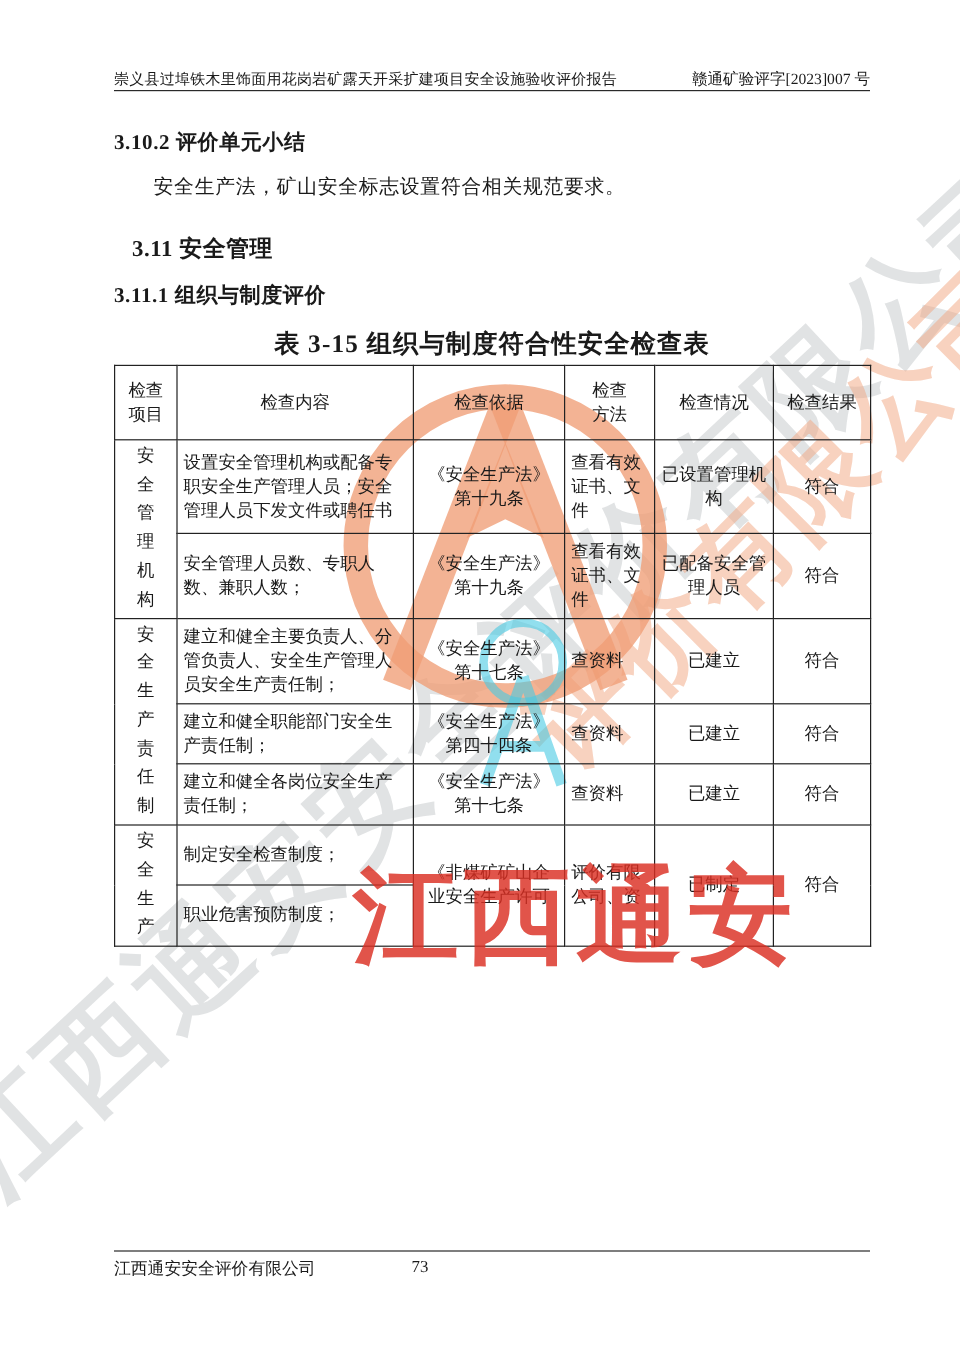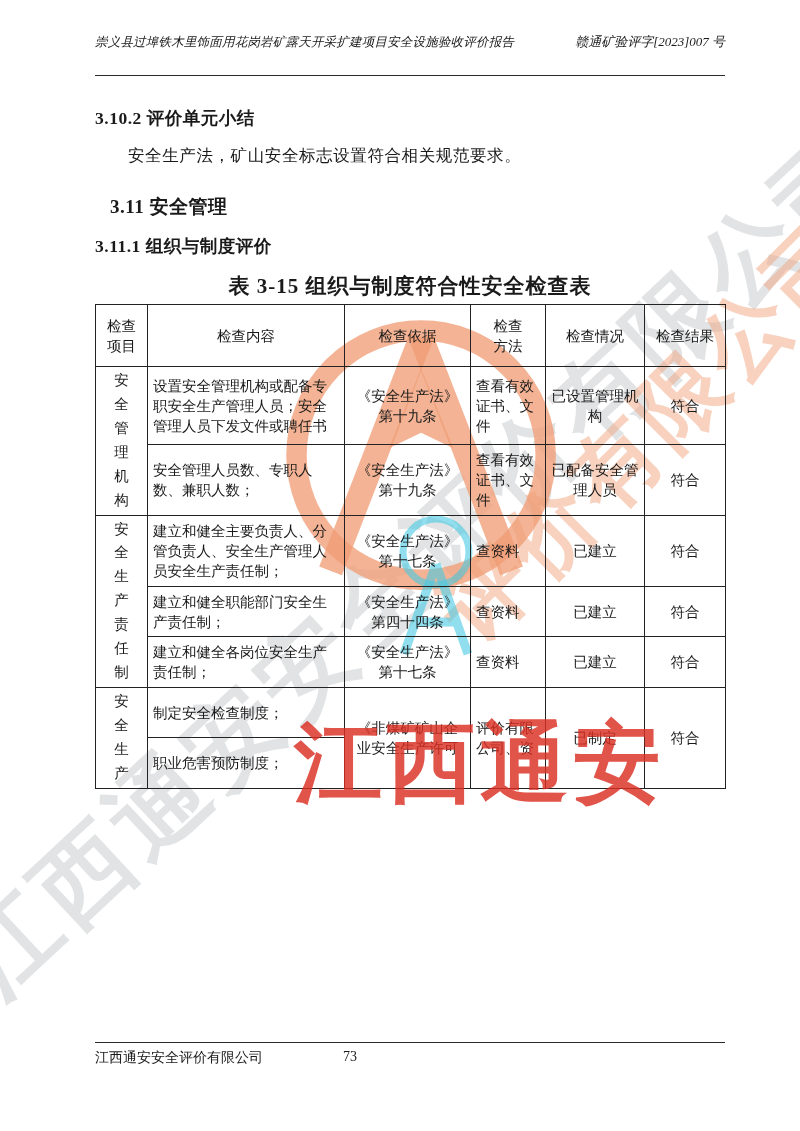--- a/index.html
+++ b/index.html
@@ -5,21 +5,21 @@
   html,body{margin:0;padding:0;background:#e8e8e8;}
   .page{
     position:relative;width:800px;height:1131px;background:#ffffff;
     margin:0 auto;overflow:hidden;
     font-family:"Liberation Serif","DejaVu Serif",serif;color:#1a1a1a;
   }
   
   .doc-header{
     position:absolute;left:95px;top:48px;width:630px;height:28px;
     display:flex;justify-content:space-between;align-items:flex-end;
-    border-bottom:1.6px solid #2a2a2a;padding-bottom:24px;box-sizing:border-box;font-style:italic;
+    border-bottom:1.6px solid #2a2a2a;padding-bottom:0;box-sizing:border-box;
   }
   .doc-header .h-left{font-size:12.5px;letter-spacing:0.2px;}
   .doc-header .h-right{font-size:13px;white-space:nowrap;margin-top:46px;}
   
   .content{position:absolute;left:95px;top:92px;width:630px;z-index:10;}
   .h-sub{font-size:17.5px;font-weight:bold;margin:14px 0 6px 0;letter-spacing:0.5px;}
   .h-sec{font-size:19px;font-weight:bold;margin:18px 0 4px 15px;letter-spacing:0.5px;}
   .para{
     font-size:16.5px;line-height:40px;text-align:justify;
     text-indent:2em;margin:4px 0 0 0;letter-spacing:0.6px;

